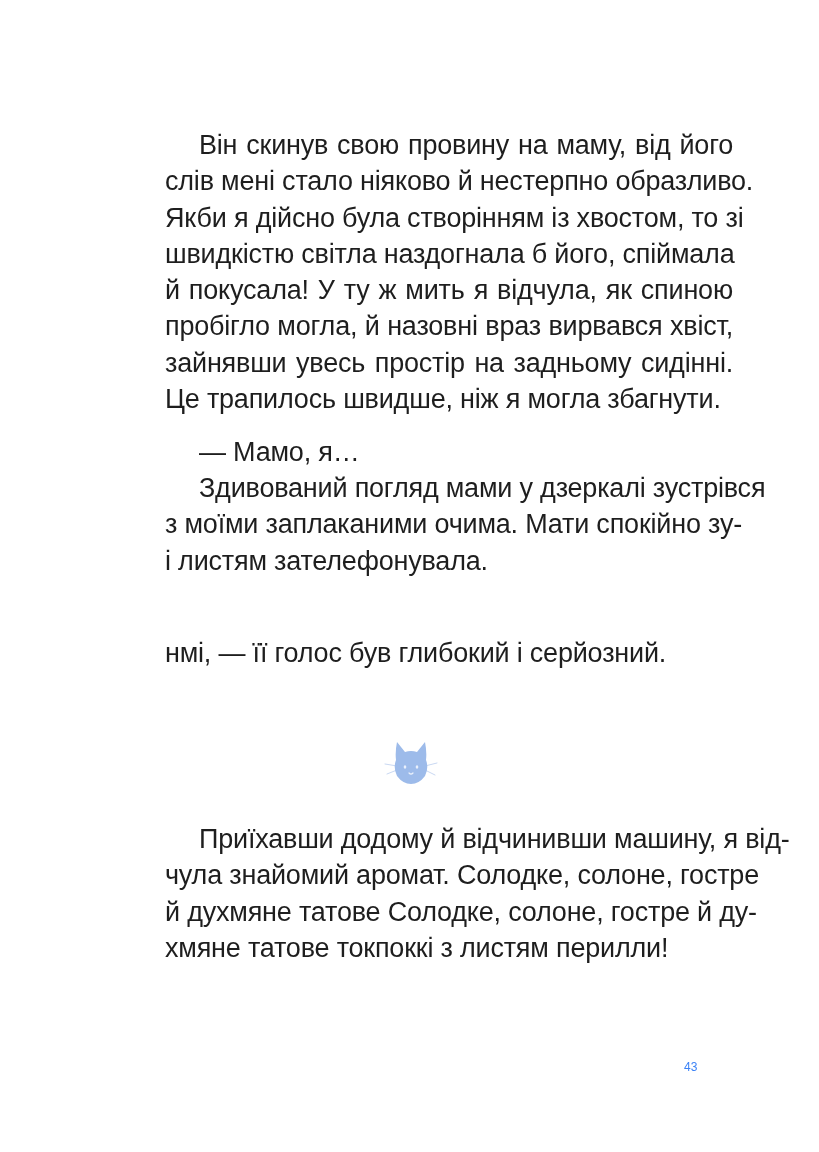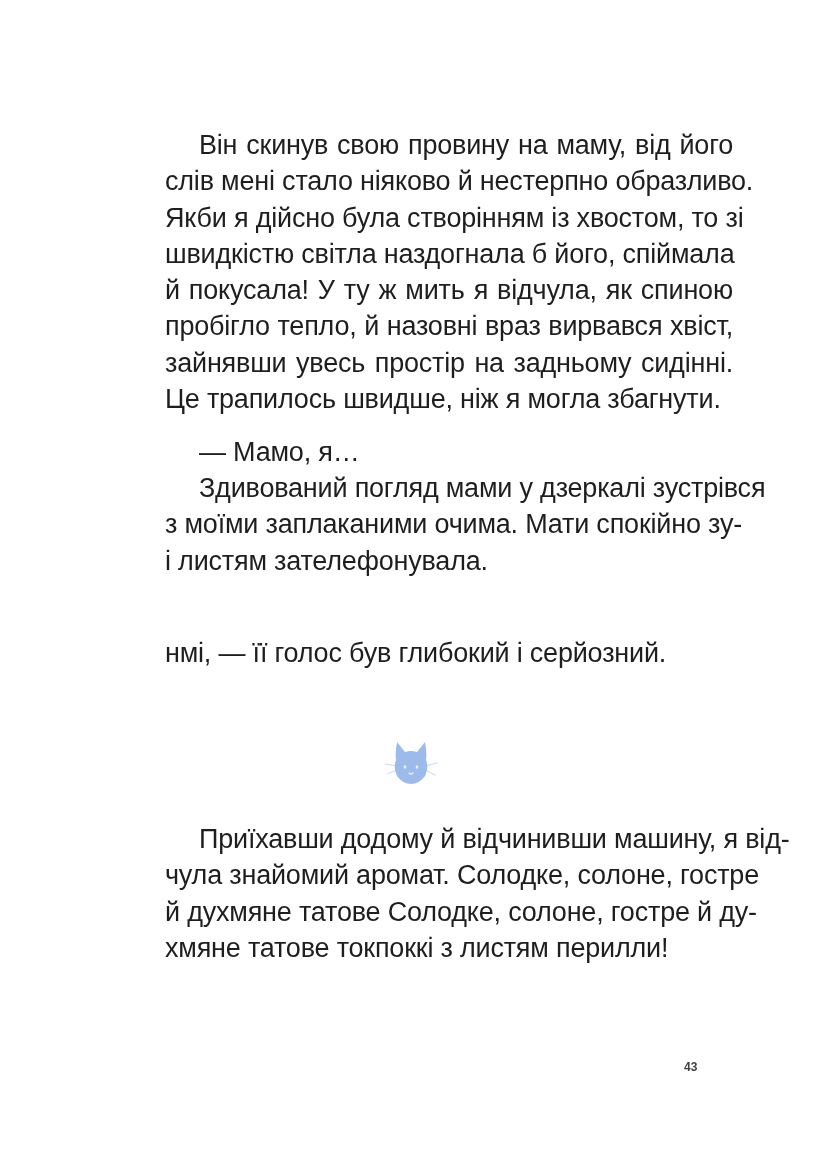--- a/index.html
+++ b/index.html
@@ -48,37 +48,37 @@
       left: 383px;
       top: 738px;
       width: 56px;
       height: 50px;
     }
     .page-number {
       position: absolute;
       left: 684px;
       top: 1060px;
       font-size: 12px;
-      font-weight: bold;
-      color: #404040;
+      font-weight: normal;
+      color: #3b82f6;
       font-family: "Liberation Sans", sans-serif;
     }
   </style>
 </head>
 <body>
 
 <div>
 
   <div id="para1" class="text-block">
     <span class="line indent">Він скинув свою провину на маму, від його</span>
     <span class="line">слів мені стало ніяково й нестерпно образливо.</span>
     <span class="line">Якби я дійсно була створінням із хвостом, то зі</span>
     <span class="line">швидкістю світла наздогнала б його, спіймала</span>
     <span class="line">й покусала! У ту ж мить я відчула, як спиною</span>
-    <span class="line">пробігло тепло, й назовні враз вирвався хвіст,</span>
+    <span class="line">пробігло могла, й назовні враз вирвався хвіст,</span>
     <span class="line">зайнявши увесь простір на задньому сидінні.</span>
     <span class="line last">Це трапилось швидше, ніж я могла збагнути.</span>
   </div>
 
   <div id="para2" class="text-block">
     <span class="line indent last">— Мамо, я…</span>
   </div>
 
   <div id="para3" class="text-block">
     <span class="line indent">Здивований погляд мами у дзеркалі зустрівся</span>

